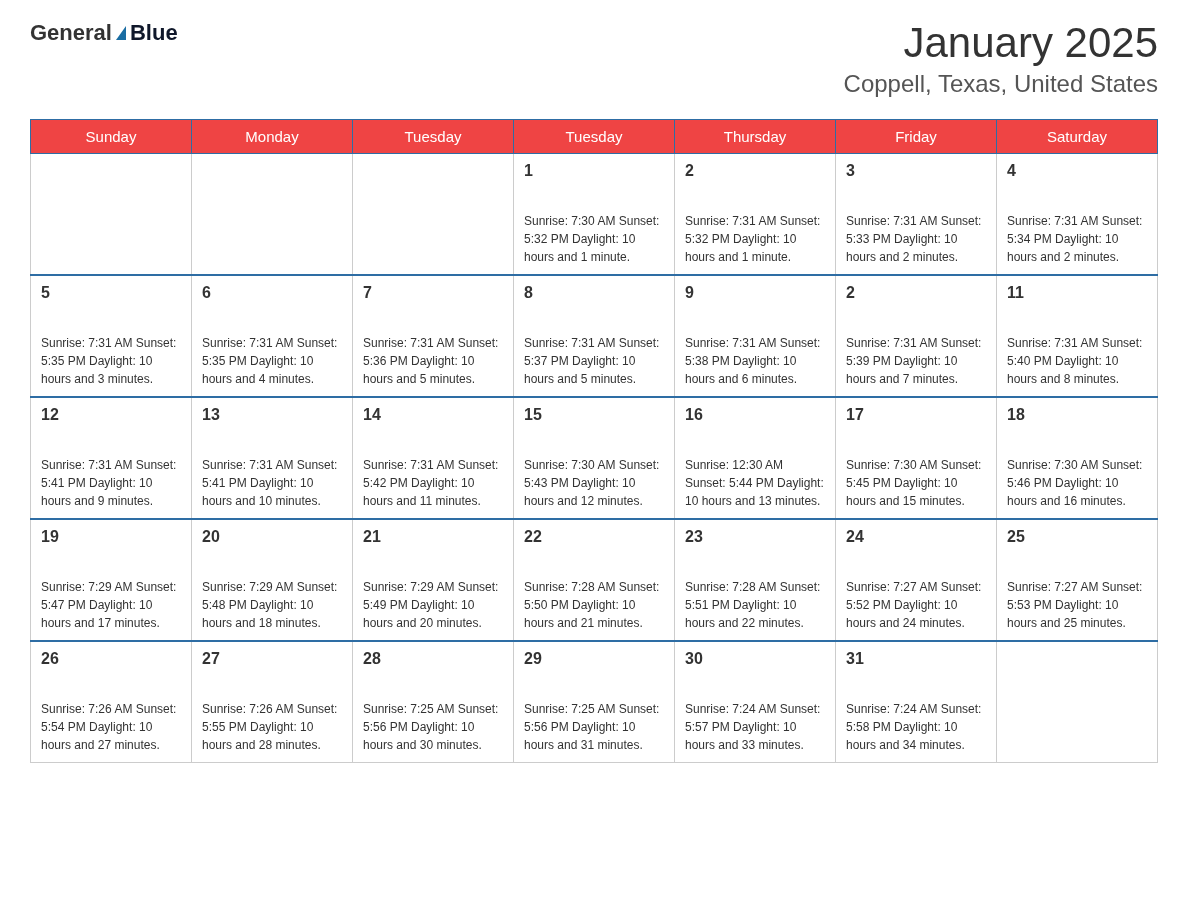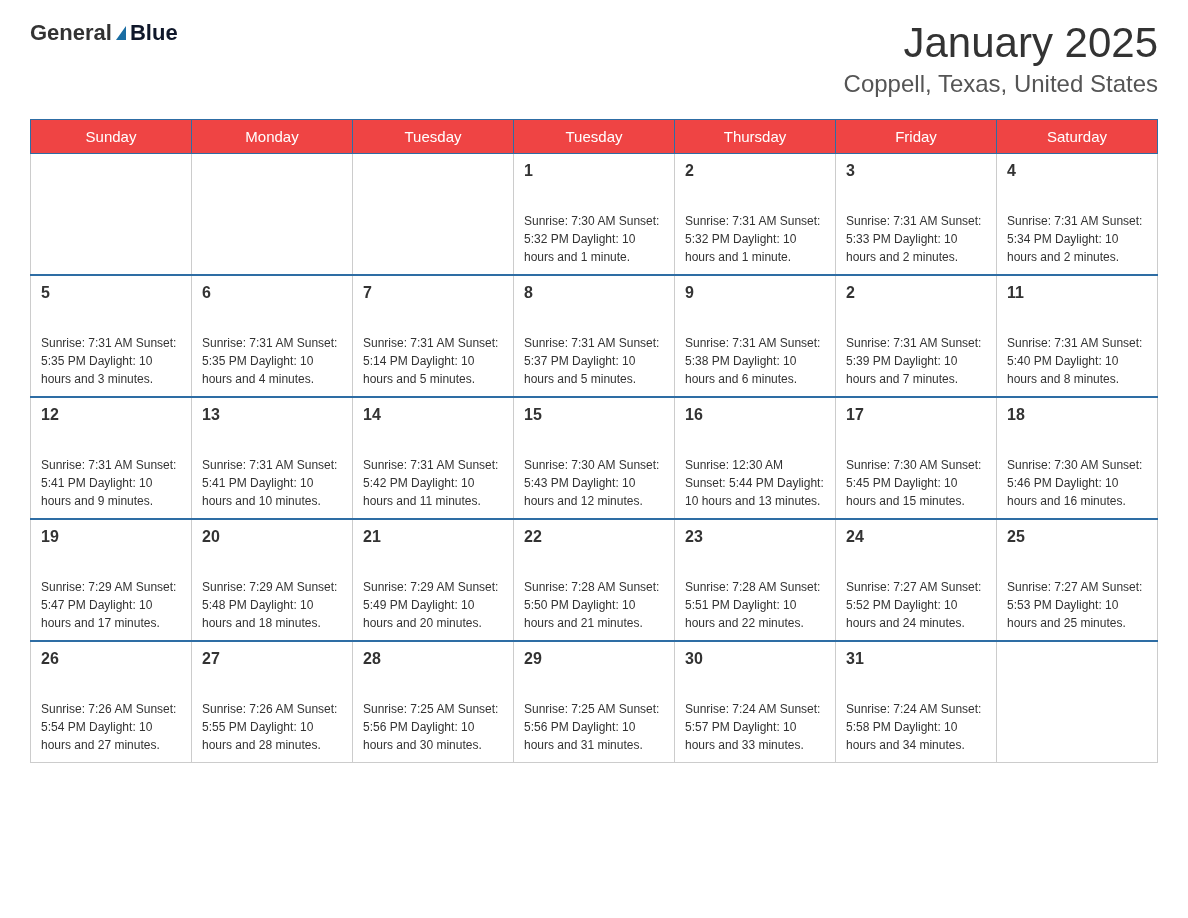--- a/index.html
+++ b/index.html
@@ -162,21 +162,21 @@
         </td>
         <td>
           <span class="day-number">6</span>
           <div class="day-info">Sunrise: 7:31 AM
 Sunset: 5:35 PM
 Daylight: 10 hours and 4 minutes.</div>
         </td>
         <td>
           <span class="day-number">7</span>
           <div class="day-info">Sunrise: 7:31 AM
-Sunset: 5:14 PM
+Sunset: 5:36 PM
 Daylight: 10 hours and 5 minutes.</div>
         </td>
         <td>
           <span class="day-number">8</span>
           <div class="day-info">Sunrise: 7:31 AM
 Sunset: 5:37 PM
 Daylight: 10 hours and 5 minutes.</div>
         </td>
         <td>
           <span class="day-number">9</span>

